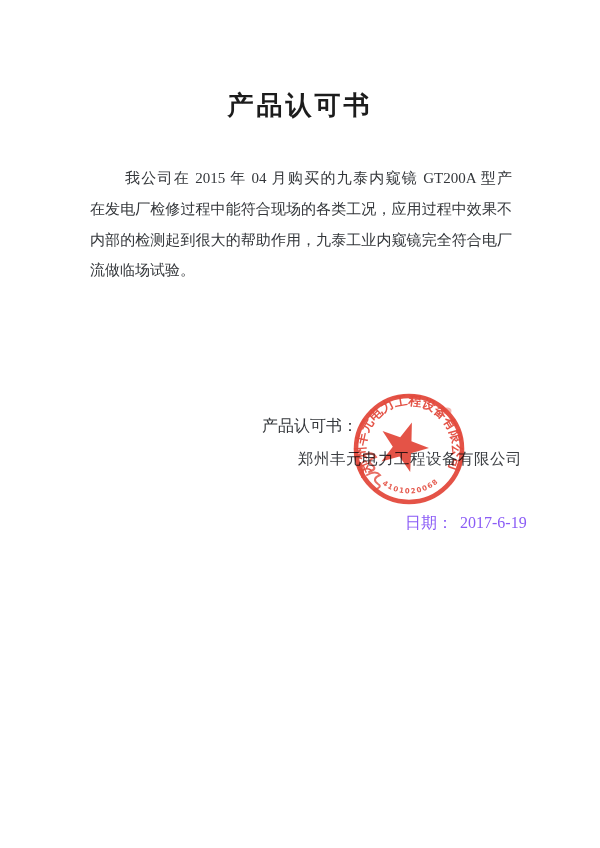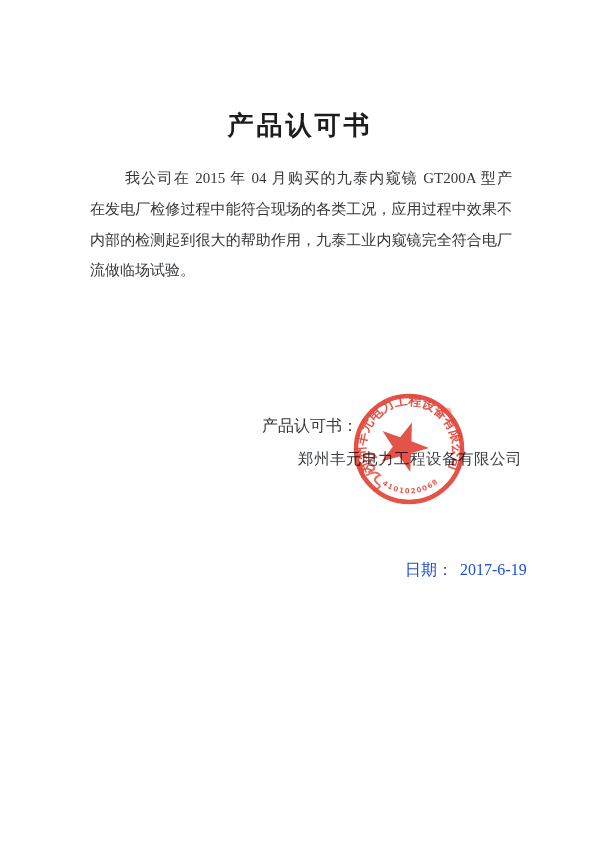--- a/index.html
+++ b/index.html
@@ -11,21 +11,21 @@
     position: relative;
     width: 600px;
     height: 848px;
     background: #ffffff;
     overflow: hidden;
     font-family: "Liberation Serif", "DejaVu Serif", serif;
     color: #2f2f2f;
   }
   .doc-title {
     position: absolute;
-    top: 108px;
+    top: 88px;
     left: 0;
     width: 600px;
     text-align: center;
     font-size: 26px;
     font-weight: bold;
     letter-spacing: 3px;
     color: #1c1c1c;
   }
   .body-block {
     position: absolute;
@@ -63,22 +63,21 @@
     left: 298px;
     font-size: 15.5px;
     letter-spacing: 0.5px;
     color: #3a3d41;
   }
   .date-line {
     position: absolute;
     top: 513px;
     left: 405px;
     font-size: 16px;
-    color: #1d4ed8;
-    margin-top: 47px;
+    color: #8b5cf6;
   }
   .date-line .gap {
     display: inline-block;
     width: 7px;
   }
   .stamp {
     position: absolute;
     left: 347px;
     top: 387px;
     width: 124px;

